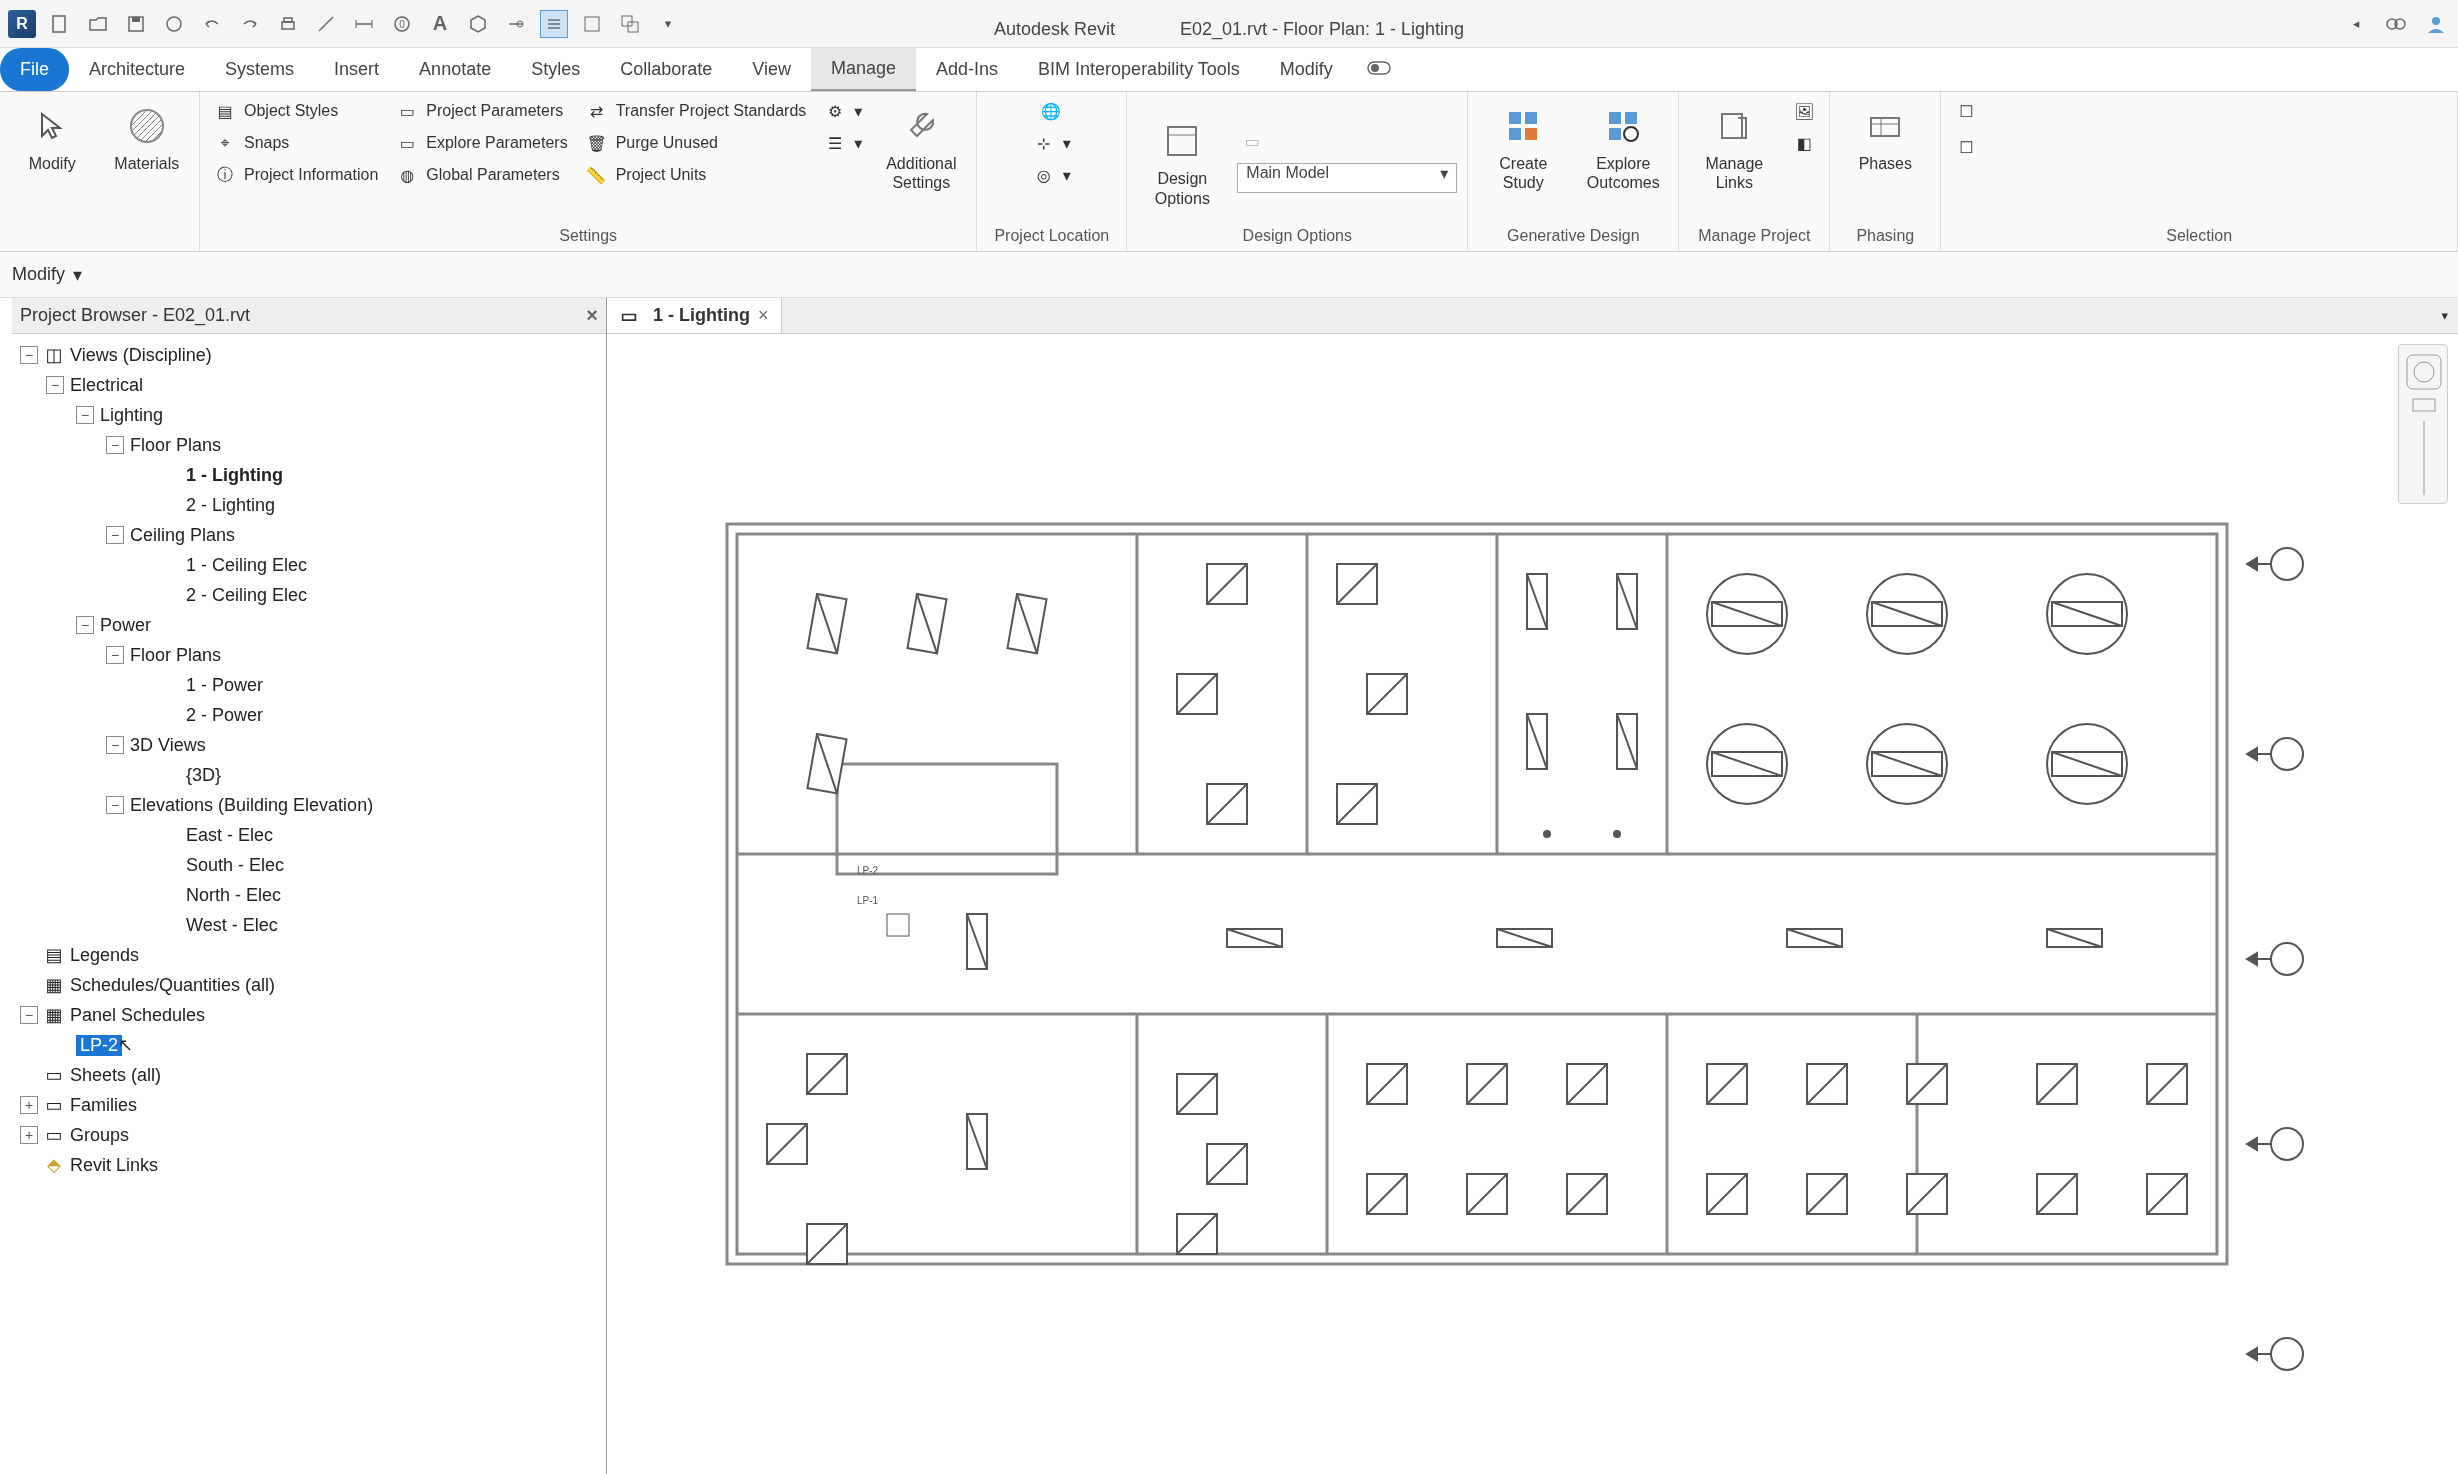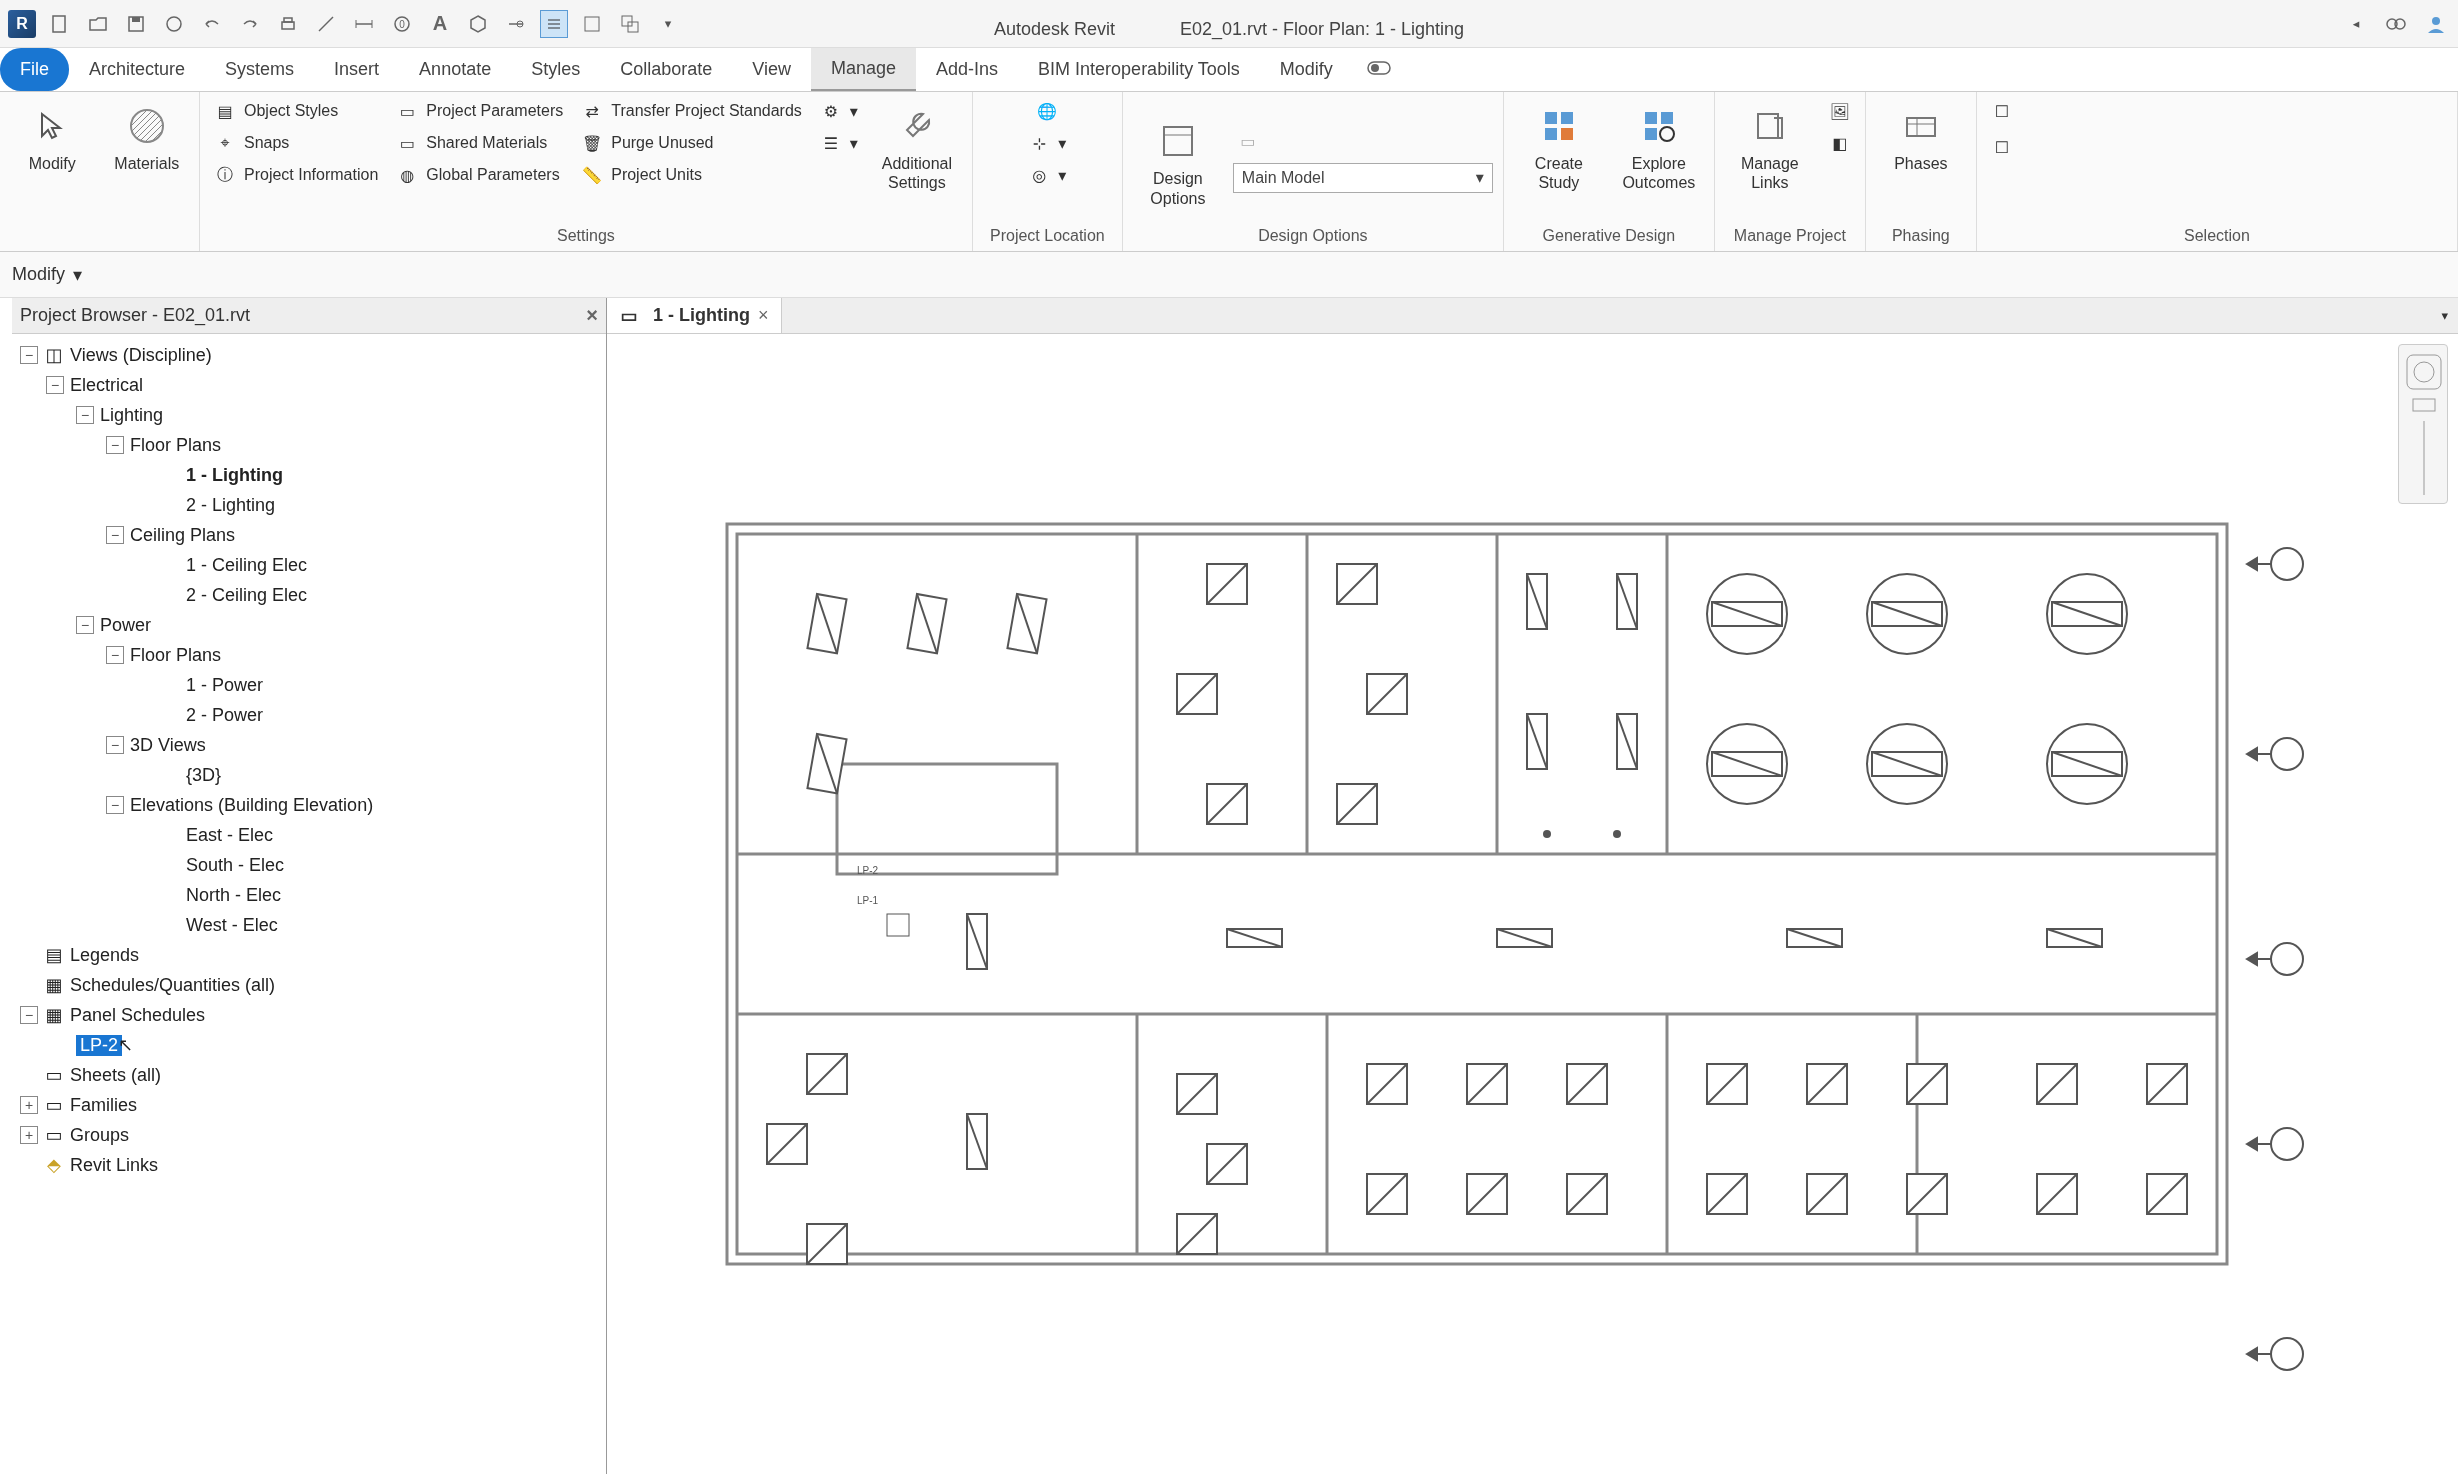--- a/index.html
+++ b/index.html
@@ -23,21 +23,21 @@
 .ribbon { height: 160px; display: flex; border-bottom: 1px solid #ccc; background: #fafafa; }
 .ribbon-panel { border-right: 1px solid #ddd; display: flex; flex-direction: column; padding: 6px 10px 2px 10px; }
 .ribbon-panel-body { flex: 1; display: flex; align-items: flex-start; gap: 10px; }
 .ribbon-panel-label { text-align: center; font-size: 16px; color: #555; padding: 4px 0; }
 .ribbon-big-btn { display: flex; flex-direction: column; align-items: center; justify-content: flex-start; width: 90px; cursor: pointer; padding-top: 4px; }
 .ribbon-big-btn .big-icon { width: 48px; height: 48px; display: flex; align-items: center; justify-content: center; margin-bottom: 4px; }
 .ribbon-big-btn .big-label { font-size: 16px; text-align: center; line-height: 1.2; color: #333; }
 .ribbon-small-list { display: flex; flex-direction: column; gap: 6px; }
 .ribbon-small-btn { display: flex; align-items: center; gap: 8px; cursor: pointer; font-size: 16px; color: #333; padding: 2px 4px; }
 .ribbon-small-btn .small-icon { width: 22px; height: 22px; display: flex; align-items: center; justify-content: center; }
-.design-options-combo { border: 1px solid #aaa; background: #fff; height: 30px; width: 260px; display: flex; align-items: center; padding: 0 8px; font-size: 16px; color: #444; }
+.design-options-combo { border: 1px solid #aaa; background: #fff; height: 30px; width: 220px; display: flex; padding: 0 8px; font-size: 16px; color: #444; }
 
 
 .select-row { height: 46px; display: flex; align-items: center; padding: 0 12px; border-bottom: 1px solid #ddd; background: #f9f9f9; font-size: 18px; color: #333; gap: 8px; }
 
 
 .main { display: flex; position: absolute; top: 298px; bottom: 0; left: 0; right: 0; margin-left: 12px; }
 
 
 .project-browser { width: 595px; border-right: 1px solid #999; display: flex; flex-direction: column; background: #fff; }
 .pb-header { height: 36px; display: flex; align-items: center; padding: 0 8px; background: #eee; border-bottom: 1px solid #ccc; font-size: 18px; color: #333; }
@@ -247,21 +247,21 @@
             <span>Project  Information</span>
           </div>
       </div>
       <div class="ribbon-small-list">
         <div class="ribbon-small-btn">
             <span class="small-icon">▭</span>
             <span>Project  Parameters</span>
           </div>
         <div class="ribbon-small-btn">
             <span class="small-icon">▭</span>
-            <span>Shared  Materials</span>
+            <span>Explore  Parameters</span>
           </div>
         <div class="ribbon-small-btn">
             <span class="small-icon">◍</span>
             <span>Global  Parameters</span>
           </div>
       </div>
       <div class="ribbon-small-list">
         <div class="ribbon-small-btn">
             <span class="small-icon">⇄</span>
             <span>Transfer  Project Standards</span>

